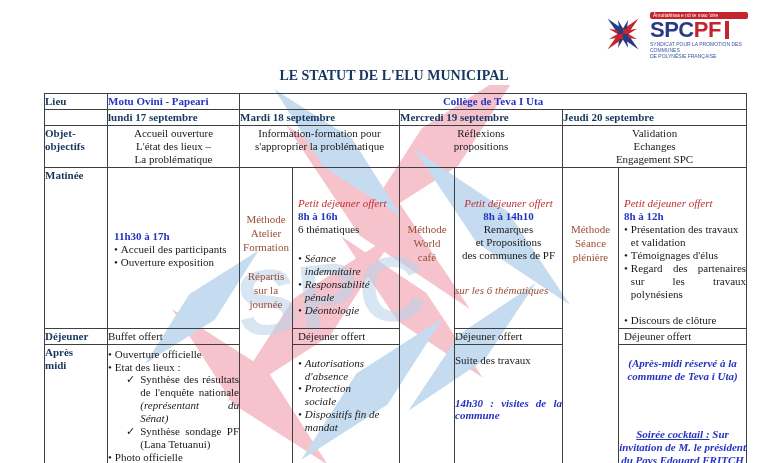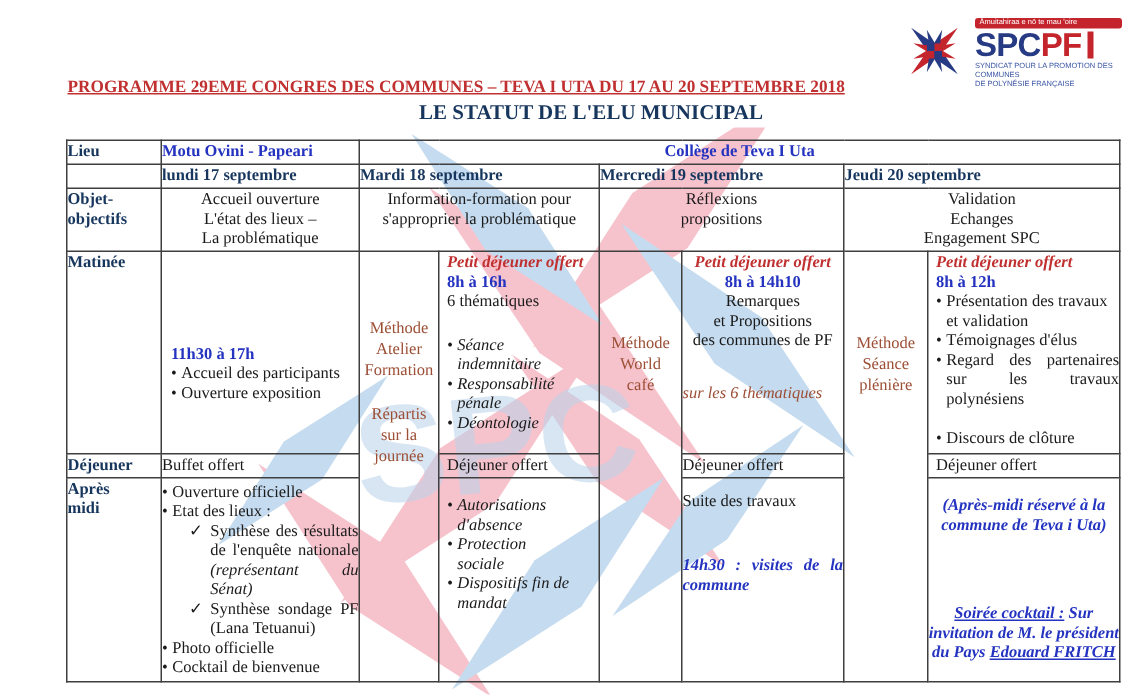--- a/index.html
+++ b/index.html
@@ -33,21 +33,21 @@
   table.prog{position:absolute;left:44px;top:93px;width:702px;border-collapse:collapse;
              table-layout:fixed;z-index:1;background:transparent;}
   td{border:1px solid #3f3f3f;font-size:11px;line-height:1.18;vertical-align:top;
      padding:1px 0;overflow:hidden;}
   .pre{white-space:pre-line;}
   .lbl{font-weight:bold;color:#17365d;}
   .day{font-weight:bold;color:#17365d;}
   .venue{font-weight:bold;color:#2433c0;}
   .center{text-align:center;}
   .time{font-weight:bold;color:#2433c0;}
-  .bfast{font-style:italic;font-weight:700;color:#c03030;}
+  .bfast{font-style:italic;font-weight:400;color:#c03030;margin-top:28px;}
   .brown{color:#9c4f35;}
   .it{font-style:italic;}
   .blueit{color:#2433c0;font-weight:bold;font-style:italic;}
   .u{text-decoration:underline;}
   .method{color:#9c4f35;text-align:center;line-height:1.3;}
   .li{display:flex;align-items:flex-start;}
   .li .g{flex:0 0 auto;margin-right:3px;}
   .chk{margin-left:18px;}
   .chk .g{margin-right:5px;}
   .just{text-align:justify;}
@@ -125,21 +125,20 @@
       <div class="acronym">
         <span class="spc">SPC</span>
           <span class="pf">PF</span>
         <span class="endbar"></span>
       </div>
       <div class="subtext">SYNDICAT POUR LA PROMOTION DES COMMUNES
 DE POLYNÉSIE FRANÇAISE</div>
     </div>
   </div>
 
-  <div class="title">PROGRAMME 29EME CONGRES DES COMMUNES – TEVA I UTA DU 17 AU 20 SEPTEMBRE 2018</div>
   <div class="subtitle">LE STATUT DE L'ELU MUNICIPAL</div>
 
   <table class="prog">
     <colgroup>
       <col style="width:63px">
         <col style="width:132px">
       <col style="width:53px">
         <col style="width:107px">
       <col style="width:55px">
         <col style="width:108px">

